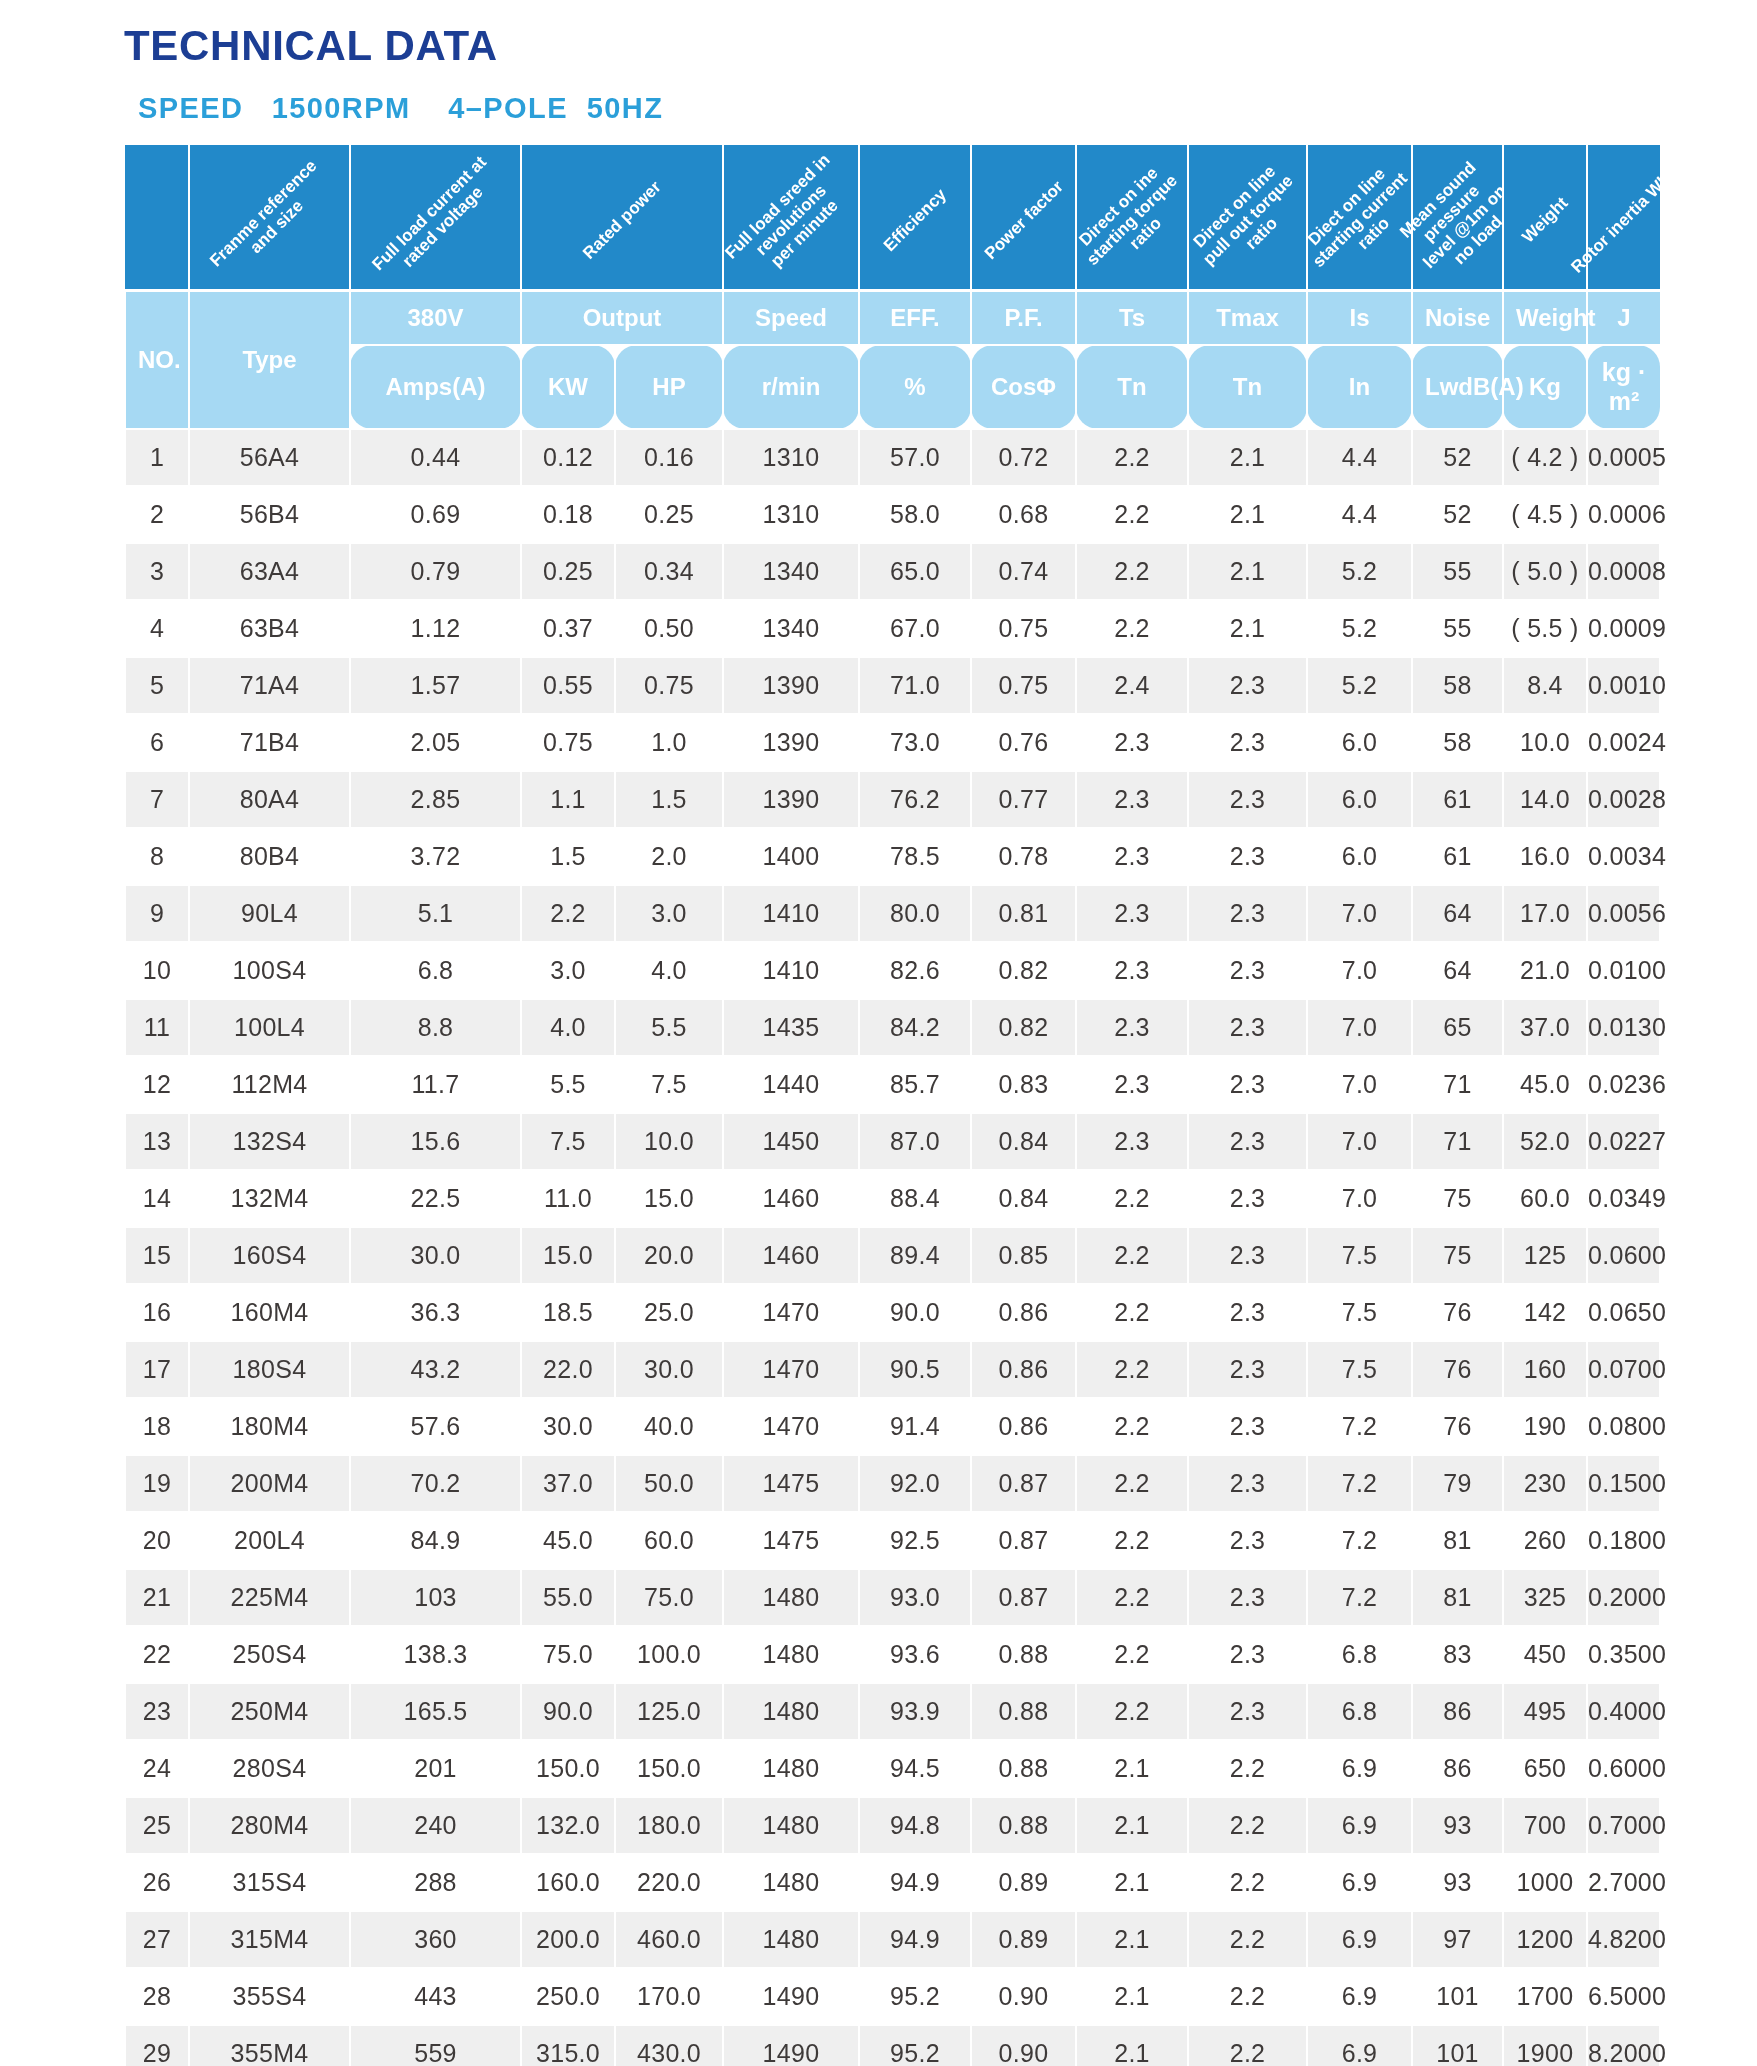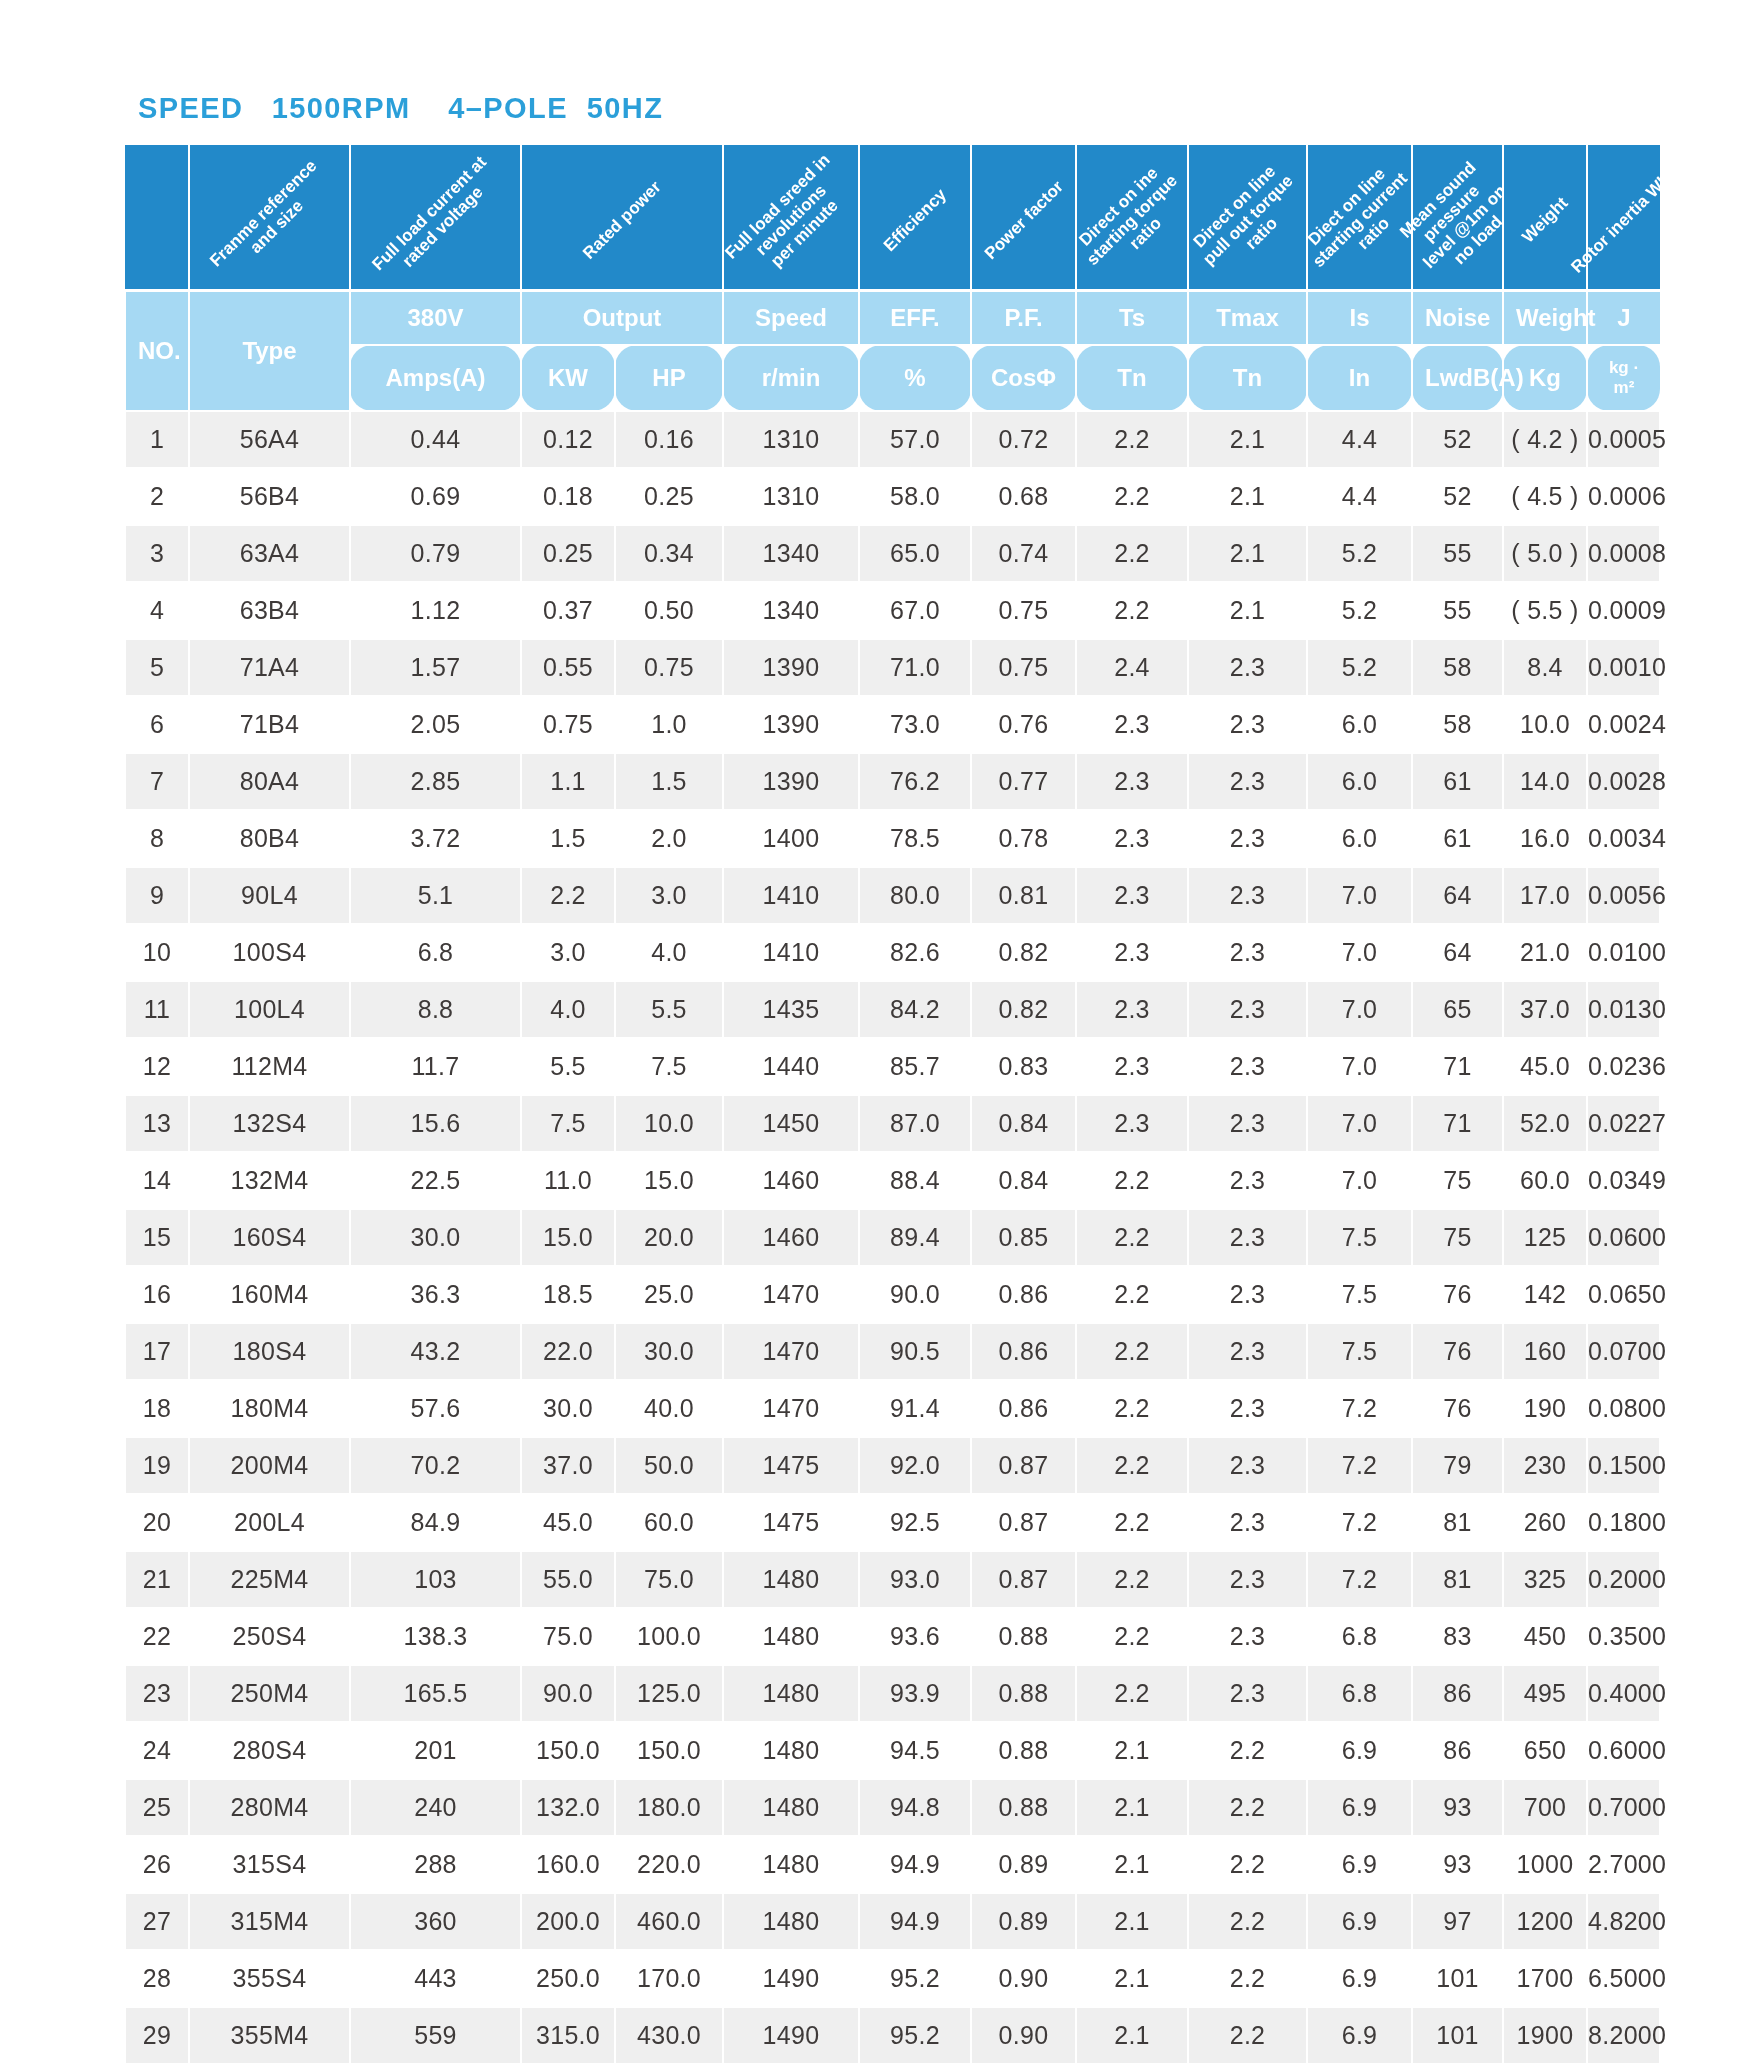--- a/index.html
+++ b/index.html
@@ -48,35 +48,36 @@
   
   thead th{
     background:var(--subheader-blue,#a6d9f3);
     color:#fff;font-weight:bold;font-size:24px;
     text-align:center;vertical-align:middle;padding:12px;
   }
   tr.group-row th, tr.unit-row th{border-left:2.1px solid #fff;}
   tr.group-row th.span2{border-bottom:2.8px solid #fff;}
   tr.group-row th{height:34px;}
   tr.unit-row th{height:55px;border-radius:22px;}
-  th.sup2{font-size:17px;}
+  th.sup2{font-size:25px;}
 
   
   tbody td{
     height:57px;text-align:center;vertical-align:middle;
     font-size:25px;color:var(--cell-text,#3e3a39);
     border:2.1px solid #fff;padding:0;
     background:#ffffff;letter-spacing:0.3px;
   }
   tbody tr:nth-child(odd) td{background:var(--row-alt,#efefef);}
 </style>
 </head>
 <body>
 
 <div class="page">
+  <h1 class="title">TECHNICAL DATA</h1>
   <h2 class="subtitle">SPEED   1500RPM    4–POLE  50HZ</h2>
 
   <div class="tbl-wrap">
     <table>
       <colgroup>
         <col style="width:64px">
           <col style="width:161px">
           <col style="width:171px">
         <col style="width:94px">
           <col style="width:108px">

